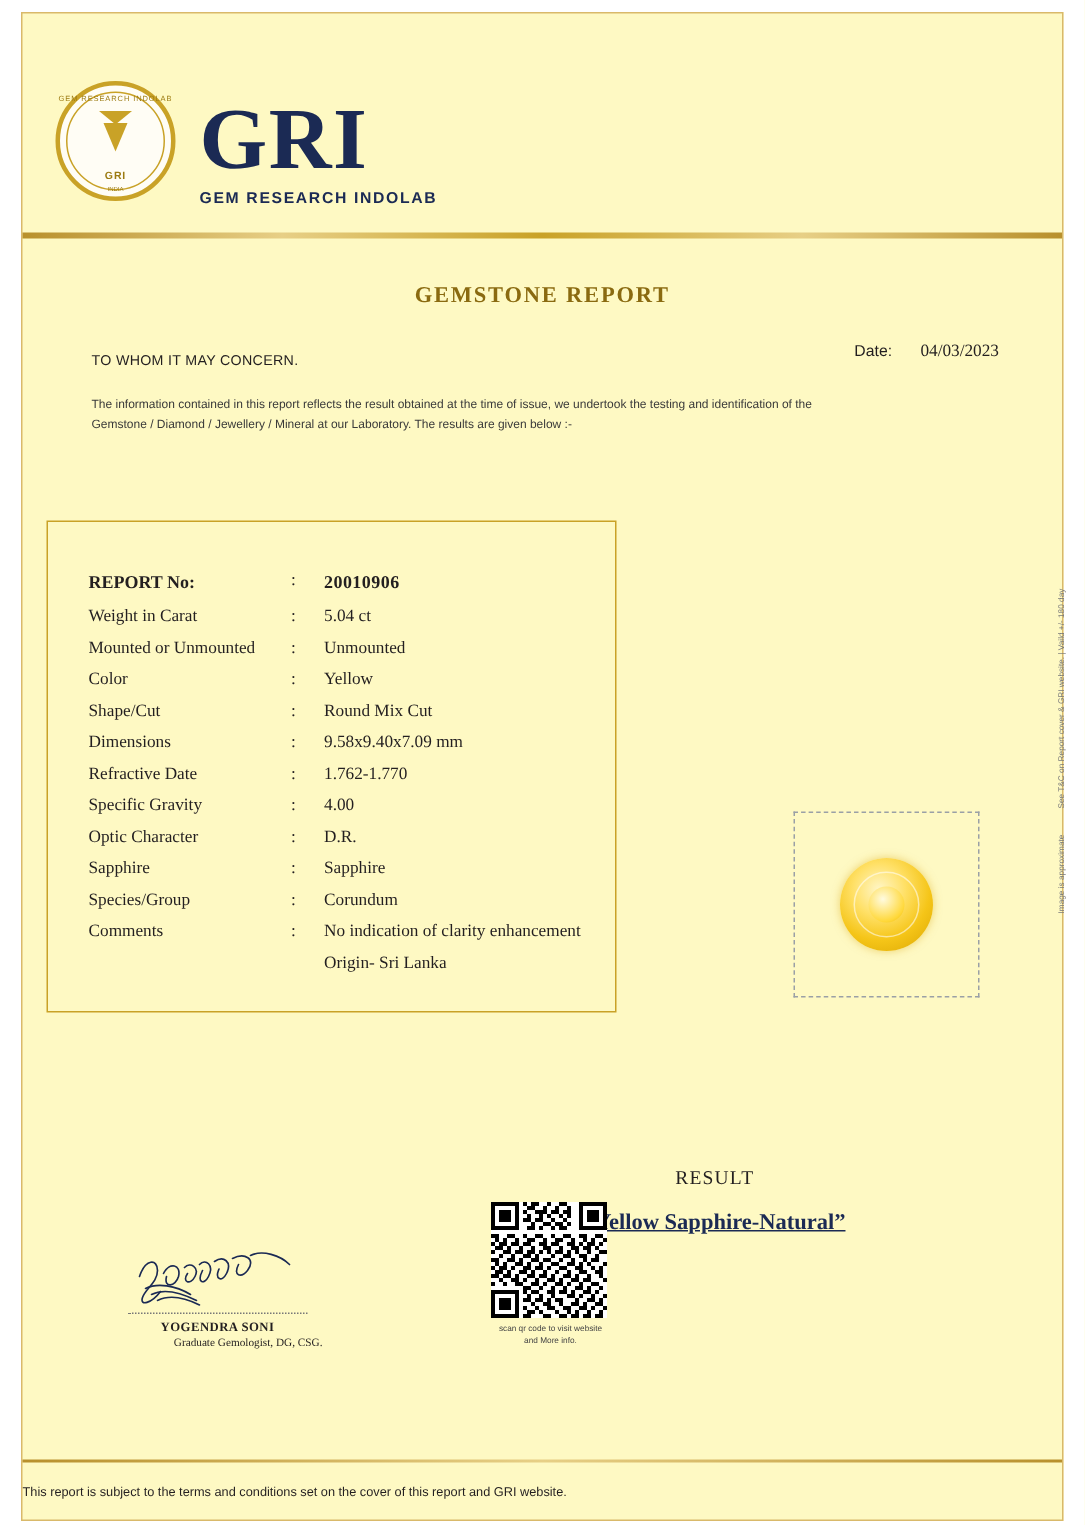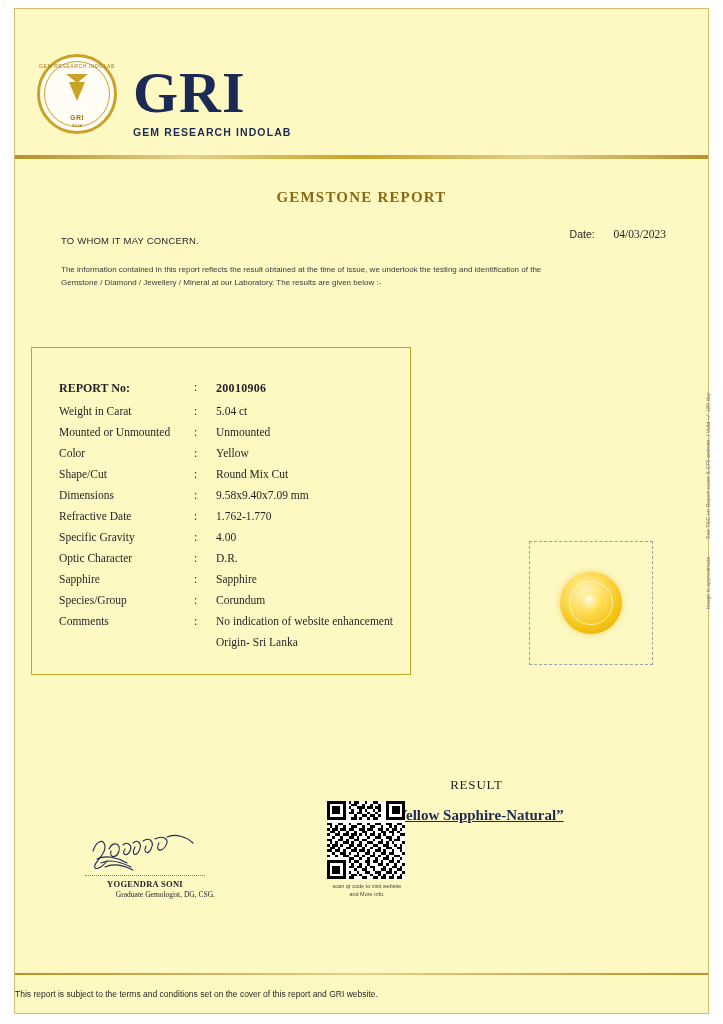--- a/index.html
+++ b/index.html
@@ -448,21 +448,21 @@
           <td class="col-value">Sapphire</td>
         </tr>
         <tr>
           <td class="col-label">Species/Group</td>
           <td class="col-colon">:</td>
           <td class="col-value">Corundum</td>
         </tr>
         <tr>
           <td class="col-label">Comments</td>
           <td class="col-colon">:</td>
-          <td class="col-value">No indication of website enhancement</td>
+          <td class="col-value">No indication of clarity enhancement</td>
         </tr>
         <tr>
           <td class="col-label"></td>
           <td class="col-colon"></td>
           <td class="col-value">Origin- Sri Lanka</td>
         </tr>
       </tbody>
   </table>
 
   <div class="gem-frame">

